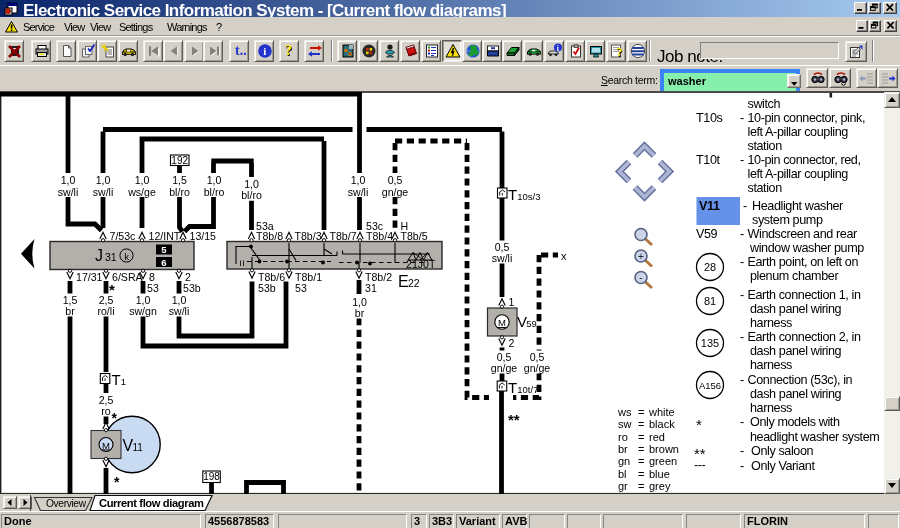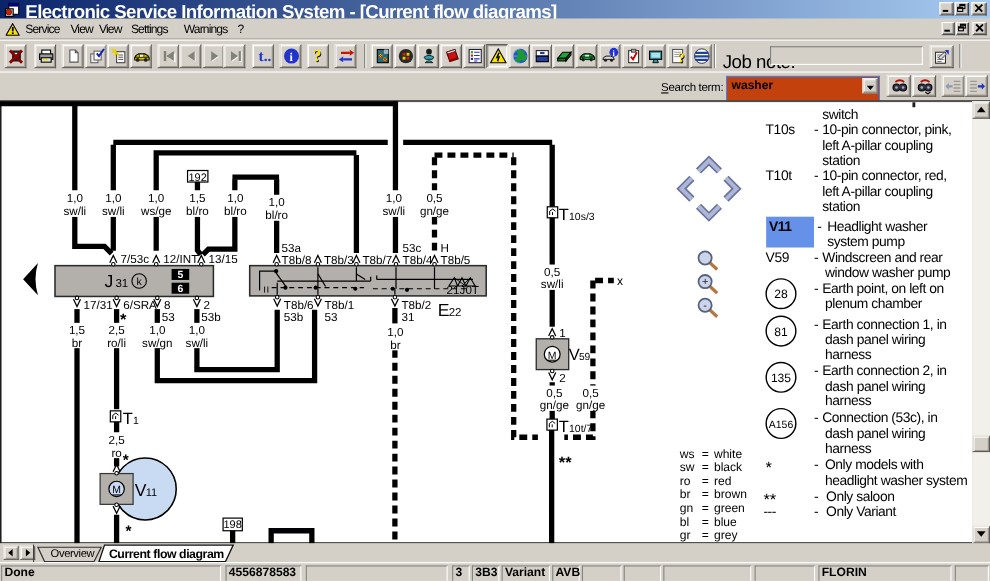--- a/index.html
+++ b/index.html
@@ -302,21 +302,21 @@
         <path d="M4 6 h6 M4 8 h6 M4 10 h6 M4 12 h4" stroke="#555" stroke-width="0.8"></path>
         <polygon points="11,1.5 14.5,1.5 14.5,6" fill="#2233cc"></polygon>
         <path d="M5 8.5 L10.5 3.5 L12.5 5 L7.5 10 z" fill="#d8d8d8" stroke="#333" stroke-width="0.7"></path>
       </svg>
     </div>
     <div class="abs" style="left:872px;top:3px;width:2px;height:22px;border-left:1px solid #808080;border-right:1px solid #fff"></div>
   </div>
 
 <div class="abs" style="left:0;top:65px;width:900px;height:27px;background:#d4d0c8;border-top:1px solid #fff">
  <div class="abs" style="left:601px;top:8px;font-size:10.5px;letter-spacing:-0.3px"><span style="text-decoration:underline">S</span>earch term:</div>
- <div class="abs" style="left:660px;top:3px;width:140px;height:30px;background:#c2410c;border:1px solid #3b82f6">
+ <div class="abs" style="left:660px;top:3px;width:140px;height:30px;background:#86efac;border:4px solid #3b82f6">
    <div class="abs" style="left:4px;top:2px;font-size:11px;font-weight:bold">washer</div>
    <div class="raised abs" style="left:123px;top:1px;width:14px;height:14px"><svg width="12" height="12">
           <polygon points="3,5 9.5,5 6.2,8.8" fill="#000"></polygon>
         </svg></div>
  </div>
  <div class="tbtn" style="left:806px;top:2px;width:22px;height:20px">
       <svg width="16" height="16" viewBox="0 0 16 16" style="left:3px;top:1px">
         <path d="M4 4.5 Q8 1.5 12 4.5" stroke="#aa1100" stroke-width="1.7" fill="none"></path>
         <circle cx="5" cy="9.5" r="3.2" fill="#334" stroke="#000"></circle>
         <circle cx="11" cy="9.5" r="3.2" fill="#334" stroke="#000"></circle>

